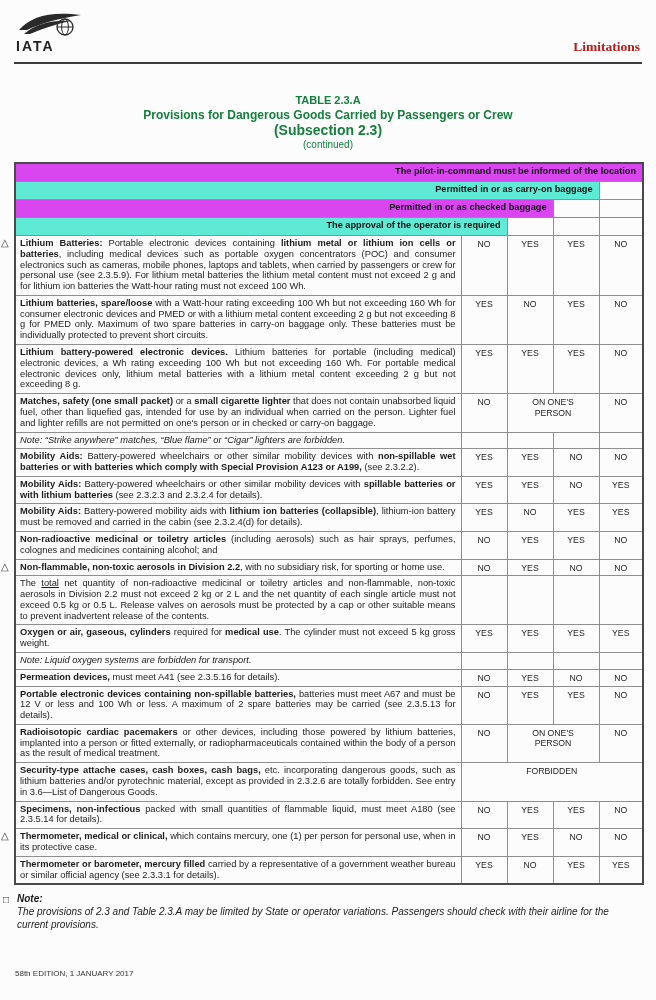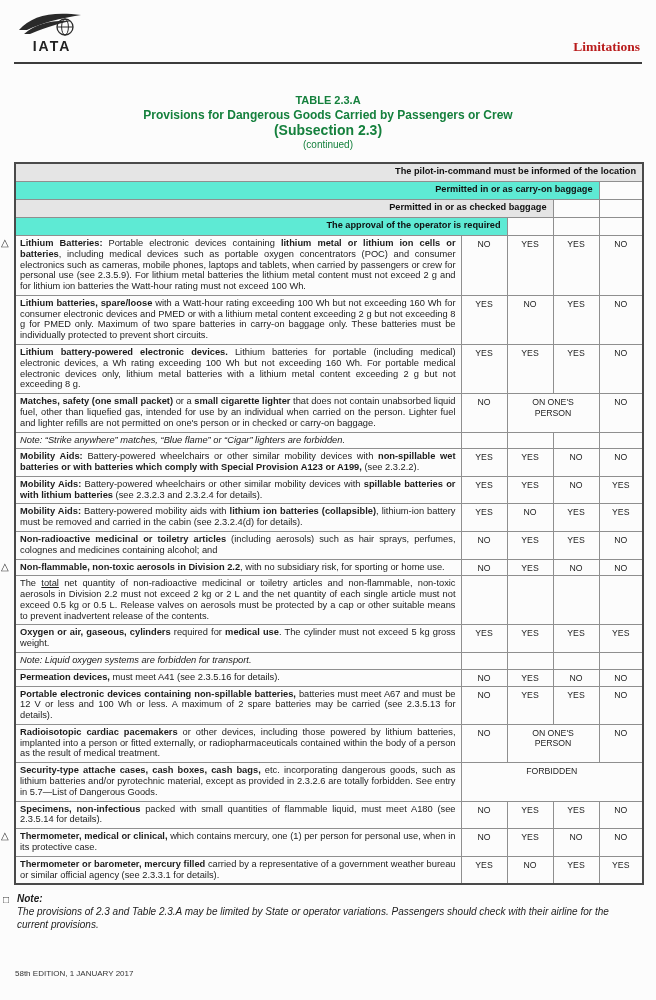--- a/index.html
+++ b/index.html
@@ -1,31 +1,31 @@
 <!DOCTYPE html>
 <html><head>
 <meta charset="utf-8">
 <style>
   html,body{margin:0;padding:0;background:#e8e8e8;}
   .page{position:relative;width:656px;height:1000px;background:#fcfcfc;overflow:hidden;
         font-family:"Liberation Sans",sans-serif;color:#1c1c1c;margin:0 auto;}
   .masthead{position:relative;margin:10px 14px 0 14px;height:52px;border-bottom:2px solid #3c3c3c;}
-  .logo{position:absolute;left:2px;top:0;width:72px;text-align:center;}
+  .logo{position:absolute;left:2px;top:0;width:72px;}
   .logo svg{display:block;margin:0 auto;}
   .logo-text{font-weight:bold;font-size:14px;letter-spacing:2px;color:#222;margin-top:-2px;}
   .header-right{position:absolute;right:2px;bottom:7px;font-weight:bold;font-size:13.5px;color:#b91c1c;font-family:Liberation Serif, serif;}
   .titleblock{margin-top:30px;text-align:center;color:#15803d;}
   .t1{font-weight:bold;font-size:11px;margin-bottom:2px;}
   .t2{font-weight:bold;font-size:12px;}
   .t3{font-weight:bold;font-size:14px;}
   .t4{font-size:10px;margin-top:1px;}
   table{border-collapse:collapse;table-layout:fixed;width:628px;margin:12px 0 0 14px;
         border:2px solid #4a4a4a;}
   td{border:1px solid #8f8f8f;vertical-align:top;}
-  .hdr{font-weight:bold;font-size:9.2px;text-align:right;padding:2px 6px;color:#111;background:#e5e5e5;height:13px;}
+  .hdr{font-weight:bold;font-size:9.2px;text-align:right;padding:2px 6px;color:#111;background:#d946ef;height:13px;}
   .shade{background:#5eead4;}
   .hdr-empty{background:#fcfcfc;}
   .desc{font-size:9.3px;line-height:1.16;padding:2px 5px 3px 4px;text-align:justify;position:relative;}
   .val{font-size:8.7px;text-align:center;padding:3px 2px 2px 2px;white-space:pre-line;line-height:1.2;}
   .marker{position:absolute;left:-15px;top:1px;font-size:10px;color:#333;}
   .footnote{margin:8px 16px 0 17px;position:relative;}
   .fn-marker{position:absolute;left:-14px;top:1px;font-size:10px;color:#333;}
   .fn-head{font-weight:bold;font-style:italic;font-size:10px;}
   .fn-text{font-style:italic;font-size:10px;line-height:1.25;margin-top:2px;}
   .edition{position:absolute;left:15px;bottom:22px;font-size:8px;color:#333;}
@@ -192,21 +192,21 @@
           <td class="val">NO</td>
         </tr>
         <tr>
           <td class="desc"><b>Radioisotopic cardiac pacemakers</b><span> or other devices, including those powered by lithium batteries, implanted into a person or fitted externally, or radiopharmaceuticals contained within the body of a person as the result of medical treatment.</span></td>
           <td class="val">NO</td>
           <td class="val" colspan="2">ON ONE'S
 PERSON</td>
           <td class="val">NO</td>
         </tr>
         <tr>
-          <td class="desc"><b>Security-type attache cases, cash boxes, cash bags,</b><span> etc. incorporating dangerous goods, such as lithium batteries and/or pyrotechnic material, except as provided in 2.3.2.6 are totally forbidden. See entry in 5.7—List of Dangerous Goods.</span></td>
+          <td class="desc"><b>Security-type attache cases, cash boxes, cash bags,</b><span> etc. incorporating dangerous goods, such as lithium batteries and/or pyrotechnic material, except as provided in 2.3.2.6 are totally forbidden. See entry in 3.6—List of Dangerous Goods.</span></td>
           <td class="val" colspan="4">FORBIDDEN</td>
         </tr>
         <tr>
           <td class="desc"><b>Specimens, non-infectious</b><span> packed with small quantities of flammable liquid, must meet A180 (see 2.3.5.14 for details).</span></td>
           <td class="val">NO</td>
           <td class="val">YES</td>
           <td class="val">YES</td>
           <td class="val">NO</td>
         </tr>
         <tr>

